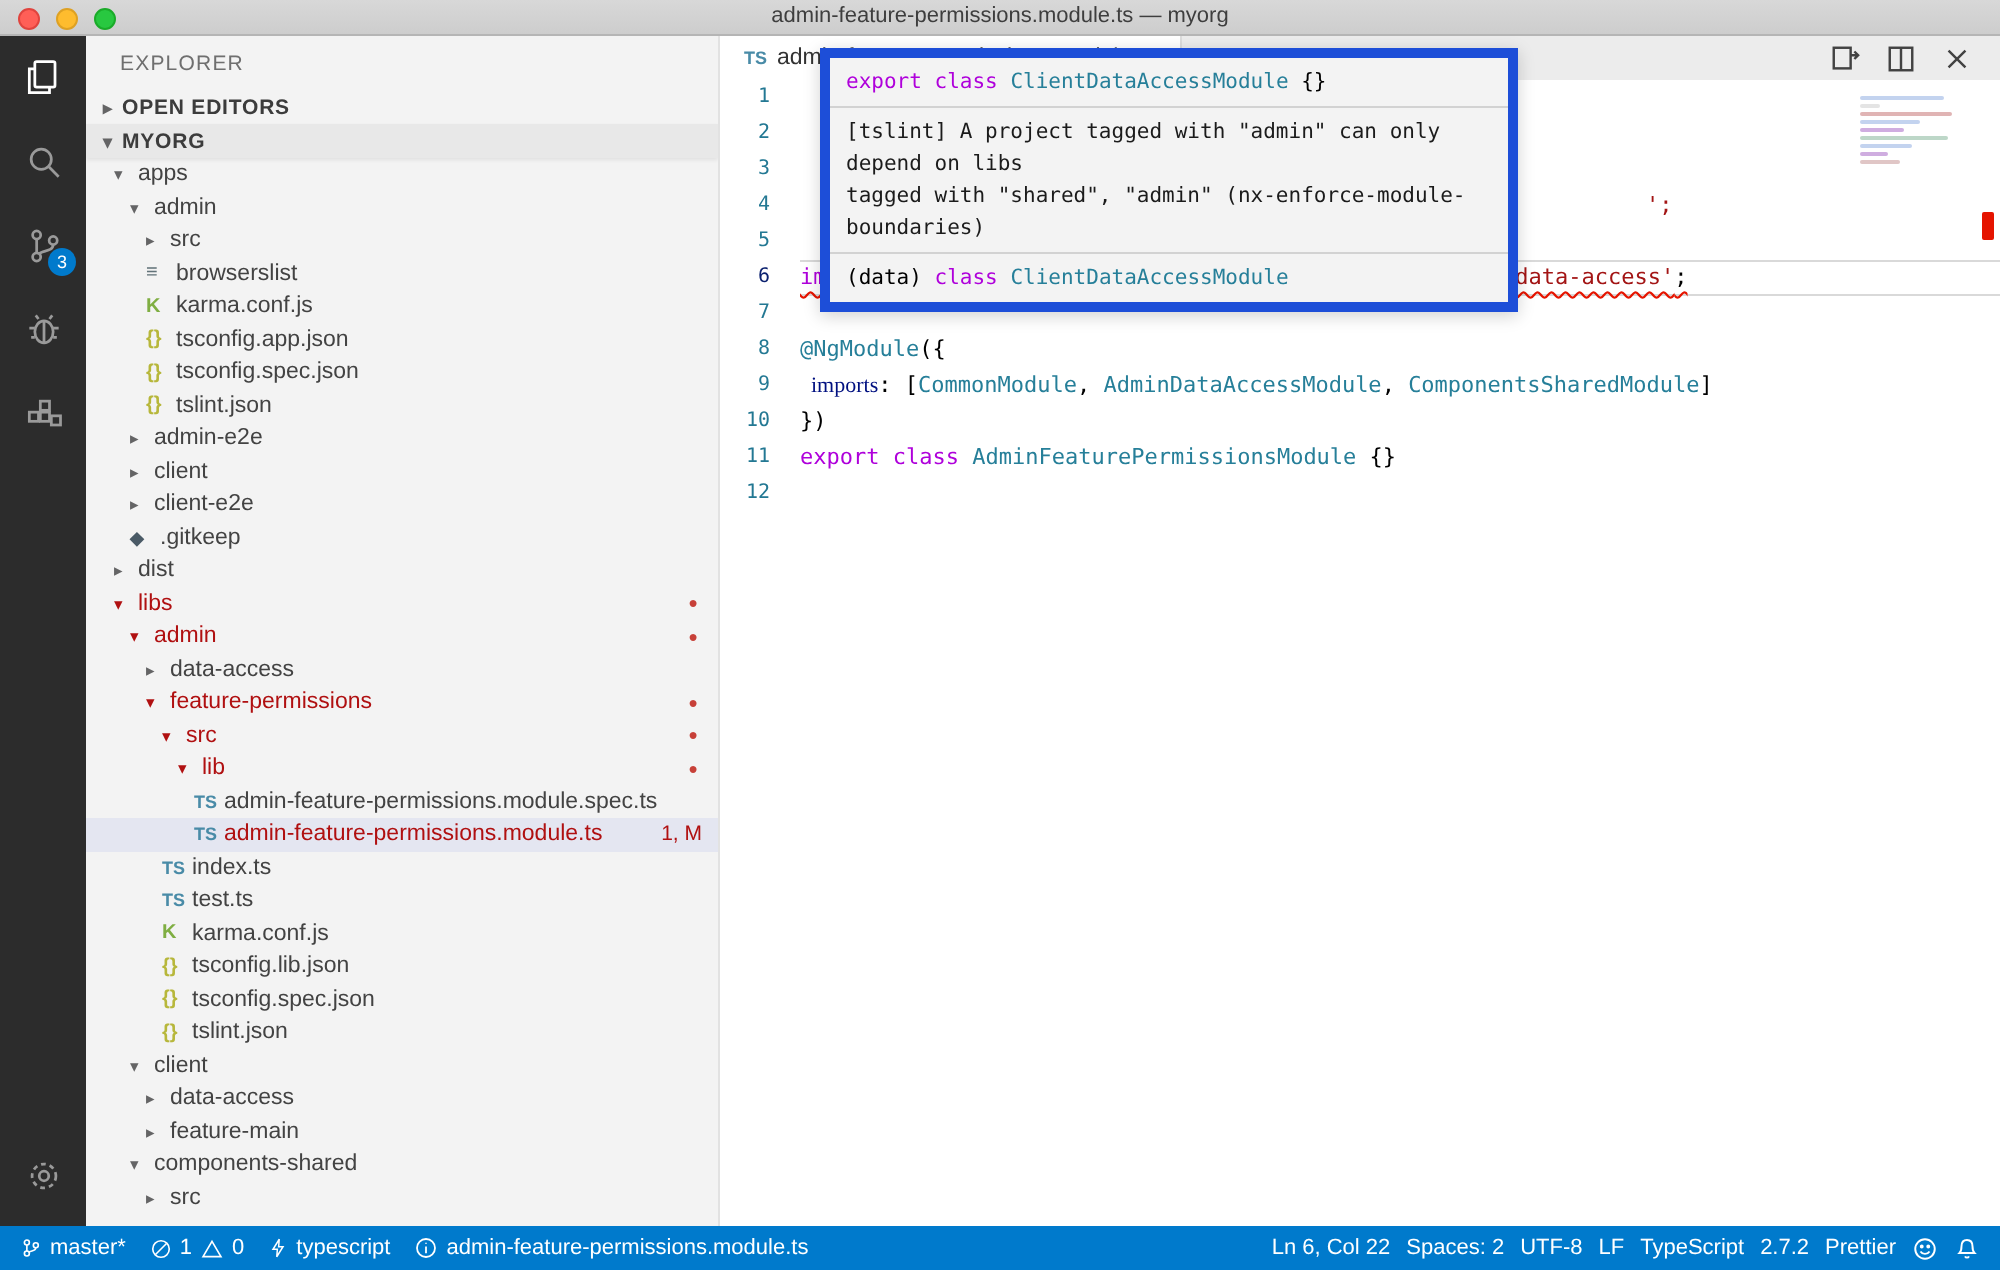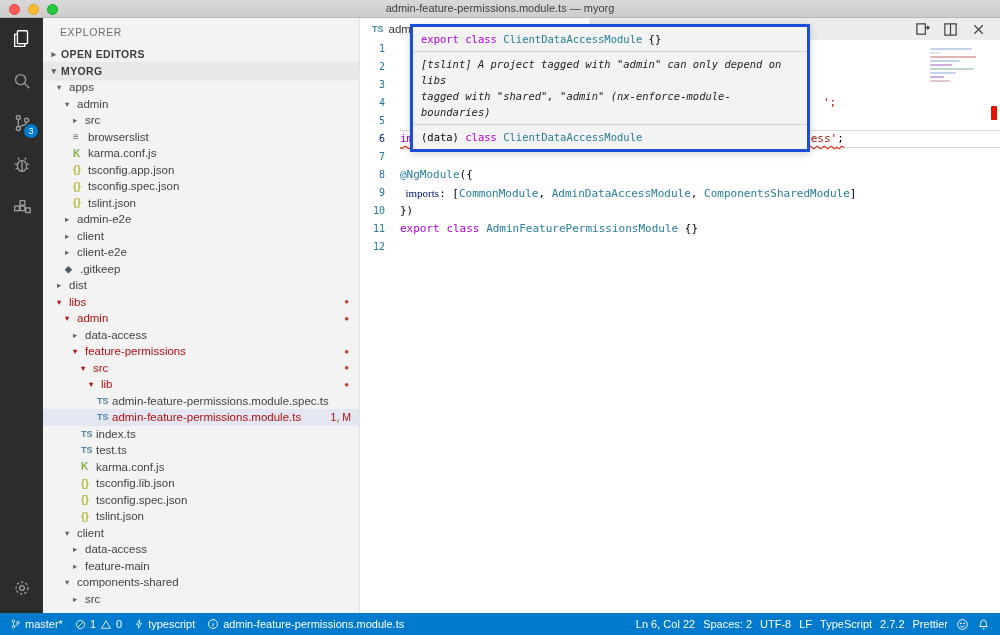--- a/index.html
+++ b/index.html
@@ -70,25 +70,25 @@
   .squiggle { text-decoration:underline; text-decoration-style:wavy; text-decoration-color:#e51400;
     text-decoration-skip-ink:none; text-underline-offset:3px; }
   .word-sel { background:#add6ff; }
 
   .minimap { position:absolute; top:26px; right:16px; width:54px; z-index:4; }
   .mm-bar { height:2px; margin-bottom:2px; border-radius:1px; }
   .overview-ruler { position:absolute; top:0; right:2px; width:9px; bottom:0; z-index:4; }
   .ov-mark { position:absolute; right:1px; width:6px; border-radius:1px; }
 
   
-  .hover { position:absolute; left:50px; top:6px; width:400px; background:#f3f3f3; border:3px solid #1d4ed8;
+  .hover { position:absolute; left:50px; top:6px; width:349px; background:#f3f3f3; border:5px solid #1d4ed8;
     box-shadow:0 2px 8px rgba(0,0,0,.18); z-index:12; font-family:"DejaVu Sans Mono",monospace; font-size:10.5px; }
   .hover-section { padding:4px 8px; line-height:16px; }
   .hover-section + .hover-section { border-top:1px solid #d2d2d2; }
-  .hover-section.lint { color:#1b1b1b;font-style:italic; }
+  .hover-section.lint { color:#1b1b1b; }
 
   
   .statusbar { position:absolute; left:0; right:0; bottom:0; height:22px; background:#007acc; color:#ffffff;
     display:flex; align-items:center; font-size:11px; padding:0 10px; z-index:25; }
   .sb-group { display:flex; align-items:center; gap:12px; }
   .sb-group.right { margin-left:auto; gap:8px; }
   .sb-item { display:inline-flex; align-items:center; gap:4px; cursor:pointer; white-space:nowrap; }
   .sb-item svg { stroke:#ffffff; fill:none; stroke-width:1.2; }
 </style>
 </head>

